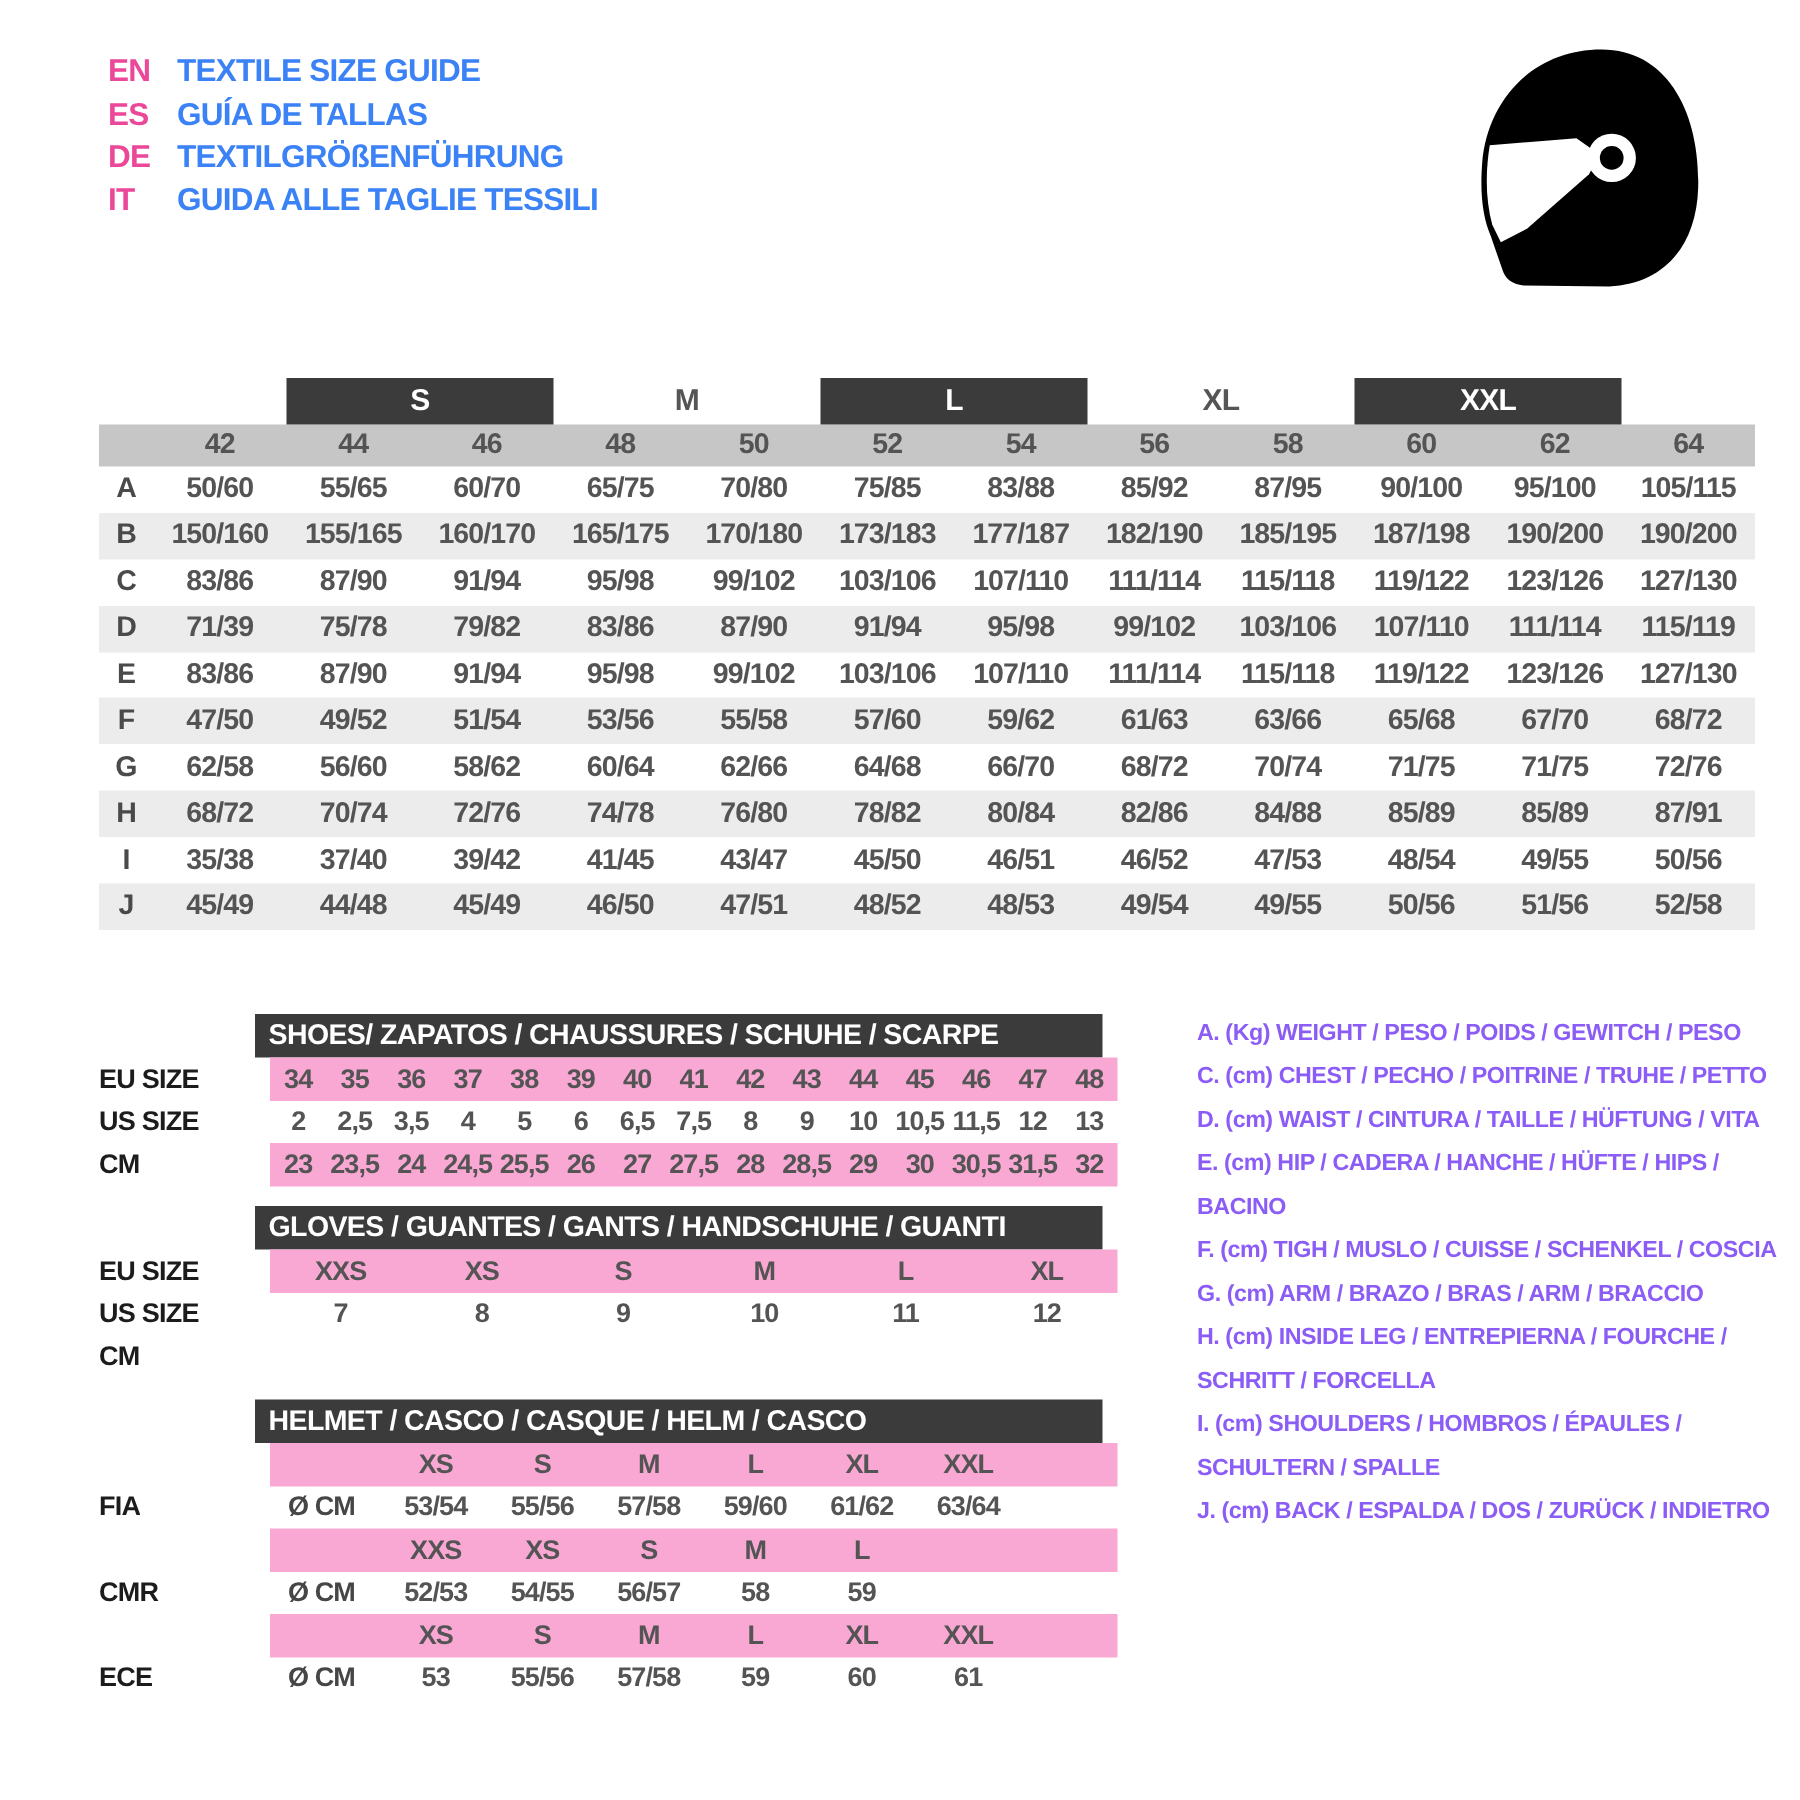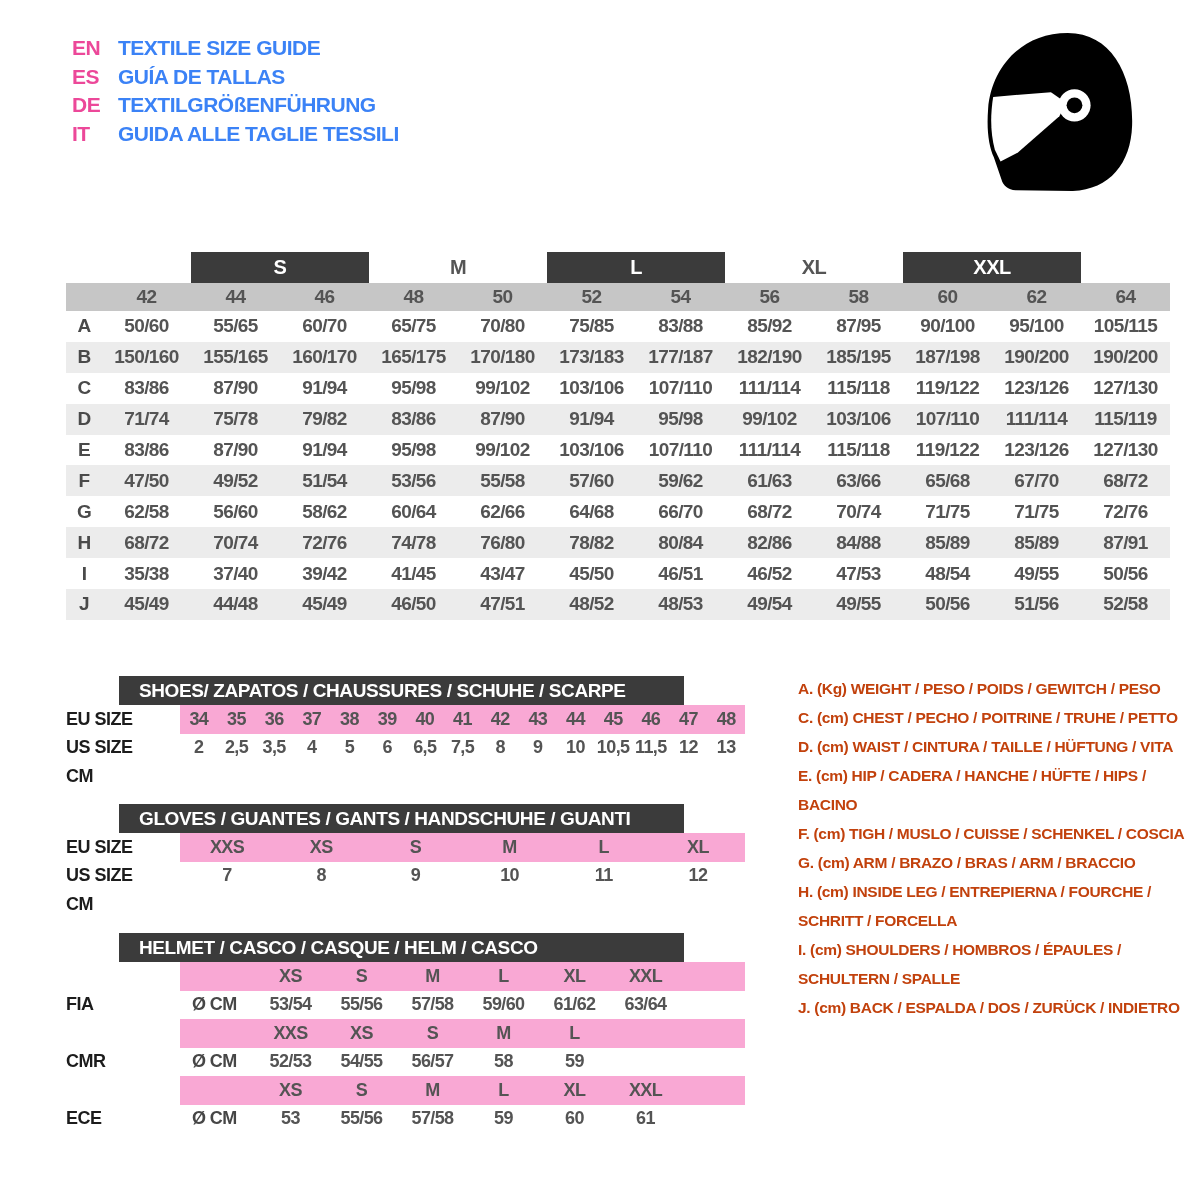--- a/index.html
+++ b/index.html
@@ -28,38 +28,38 @@
     letter-spacing:-.6px;color:#545454;white-space:nowrap}
   .t-row{height:30.9px}
   .t-row.striped{background:#ececec}
   .cell.letter{color:#4a4a4a}
 
   
   .sub-block{position:absolute;left:66px;width:679px}
   #shoes-block{top:676px}
   #gloves-block{top:804px}
   #helmet-block{top:933px}
-  .sub-bar{margin-left:53px;width:565px;height:29px;background:#3b3b3b;color:#fff;
-    font-size:19px;display:flex;align-items:center;padding-left:20px;
+  .sub-bar{margin-left:104px;width:565px;height:29px;background:#3b3b3b;color:#fff;
+    font-size:19px;display:flex;align-items:center;padding-left:9px;
     letter-spacing:-.4px;white-space:nowrap}
   .sub-row{display:flex;height:28.5px}
   .row-label{width:114px;display:flex;align-items:center;font-size:18px;color:#1c1c1c;
     letter-spacing:-.5px;white-space:nowrap}
   .band{width:565px;display:grid}
   .band.gray{background:#f9a8d4}
   .cols15{grid-template-columns:repeat(15,1fr)}
   .cols6{grid-template-columns:repeat(6,1fr)}
   .helmet-grid{grid-template-columns:75px repeat(6,71px) 1fr}
   .bcell{display:flex;align-items:center;justify-content:center;font-size:18px;
     letter-spacing:-.6px;color:#545454;white-space:nowrap}
   .bcell.unit{justify-content:flex-start;padding-left:12px;color:#464646}
 
   
   .legend{position:absolute;left:798px;top:674px;width:396px}
-  .legend-item{font-size:15.5px;line-height:29px;color:#c2410c;letter-spacing:-.3px}
+  .legend-item{font-size:15.5px;line-height:29px;color:#8b5cf6;letter-spacing:-.3px}
 </style>
 </head>
 <body>
 
 <div id="page">
 
   <div class="lang-block">
       <div class="lang-row">
         <div class="lang-code">EN</div>
         <div class="lang-title">TEXTILE SIZE GUIDE</div>
@@ -153,21 +153,21 @@
           <div class="cell">103/106</div>
           <div class="cell">107/110</div>
           <div class="cell">111/114</div>
           <div class="cell">115/118</div>
           <div class="cell">119/122</div>
           <div class="cell">123/126</div>
           <div class="cell">127/130</div>
         </div>
         <div class="grid13 t-row striped">
           <div class="cell letter">D</div>
-          <div class="cell">71/74</div>
+          <div class="cell">71/39</div>
           <div class="cell">75/78</div>
           <div class="cell">79/82</div>
           <div class="cell">83/86</div>
           <div class="cell">87/90</div>
           <div class="cell">91/94</div>
           <div class="cell">95/98</div>
           <div class="cell">99/102</div>
           <div class="cell">103/106</div>
           <div class="cell">107/110</div>
           <div class="cell">111/114</div>
@@ -304,20 +304,37 @@
             <div class="bcell">9</div>
             <div class="bcell">10</div>
             <div class="bcell">10,5</div>
             <div class="bcell">11,5</div>
             <div class="bcell">12</div>
             <div class="bcell">13</div>
           </div>
         </div>
         <div class="sub-row">
           <div class="row-label">CM</div>
+          <div class="band cols15 gray">
+            <div class="bcell">23</div>
+            <div class="bcell">23,5</div>
+            <div class="bcell">24</div>
+            <div class="bcell">24,5</div>
+            <div class="bcell">25,5</div>
+            <div class="bcell">26</div>
+            <div class="bcell">27</div>
+            <div class="bcell">27,5</div>
+            <div class="bcell">28</div>
+            <div class="bcell">28,5</div>
+            <div class="bcell">29</div>
+            <div class="bcell">30</div>
+            <div class="bcell">30,5</div>
+            <div class="bcell">31,5</div>
+            <div class="bcell">32</div>
+          </div>
         </div>
       </div>
   </div>
 
   <div class="sub-block" id="gloves-block">
     <div class="sub-bar">GLOVES / GUANTES / GANTS / HANDSCHUHE / GUANTI</div>
     <div>
         <div class="sub-row">
           <div class="row-label">EU SIZE</div>
           <div class="band cols6 gray">

